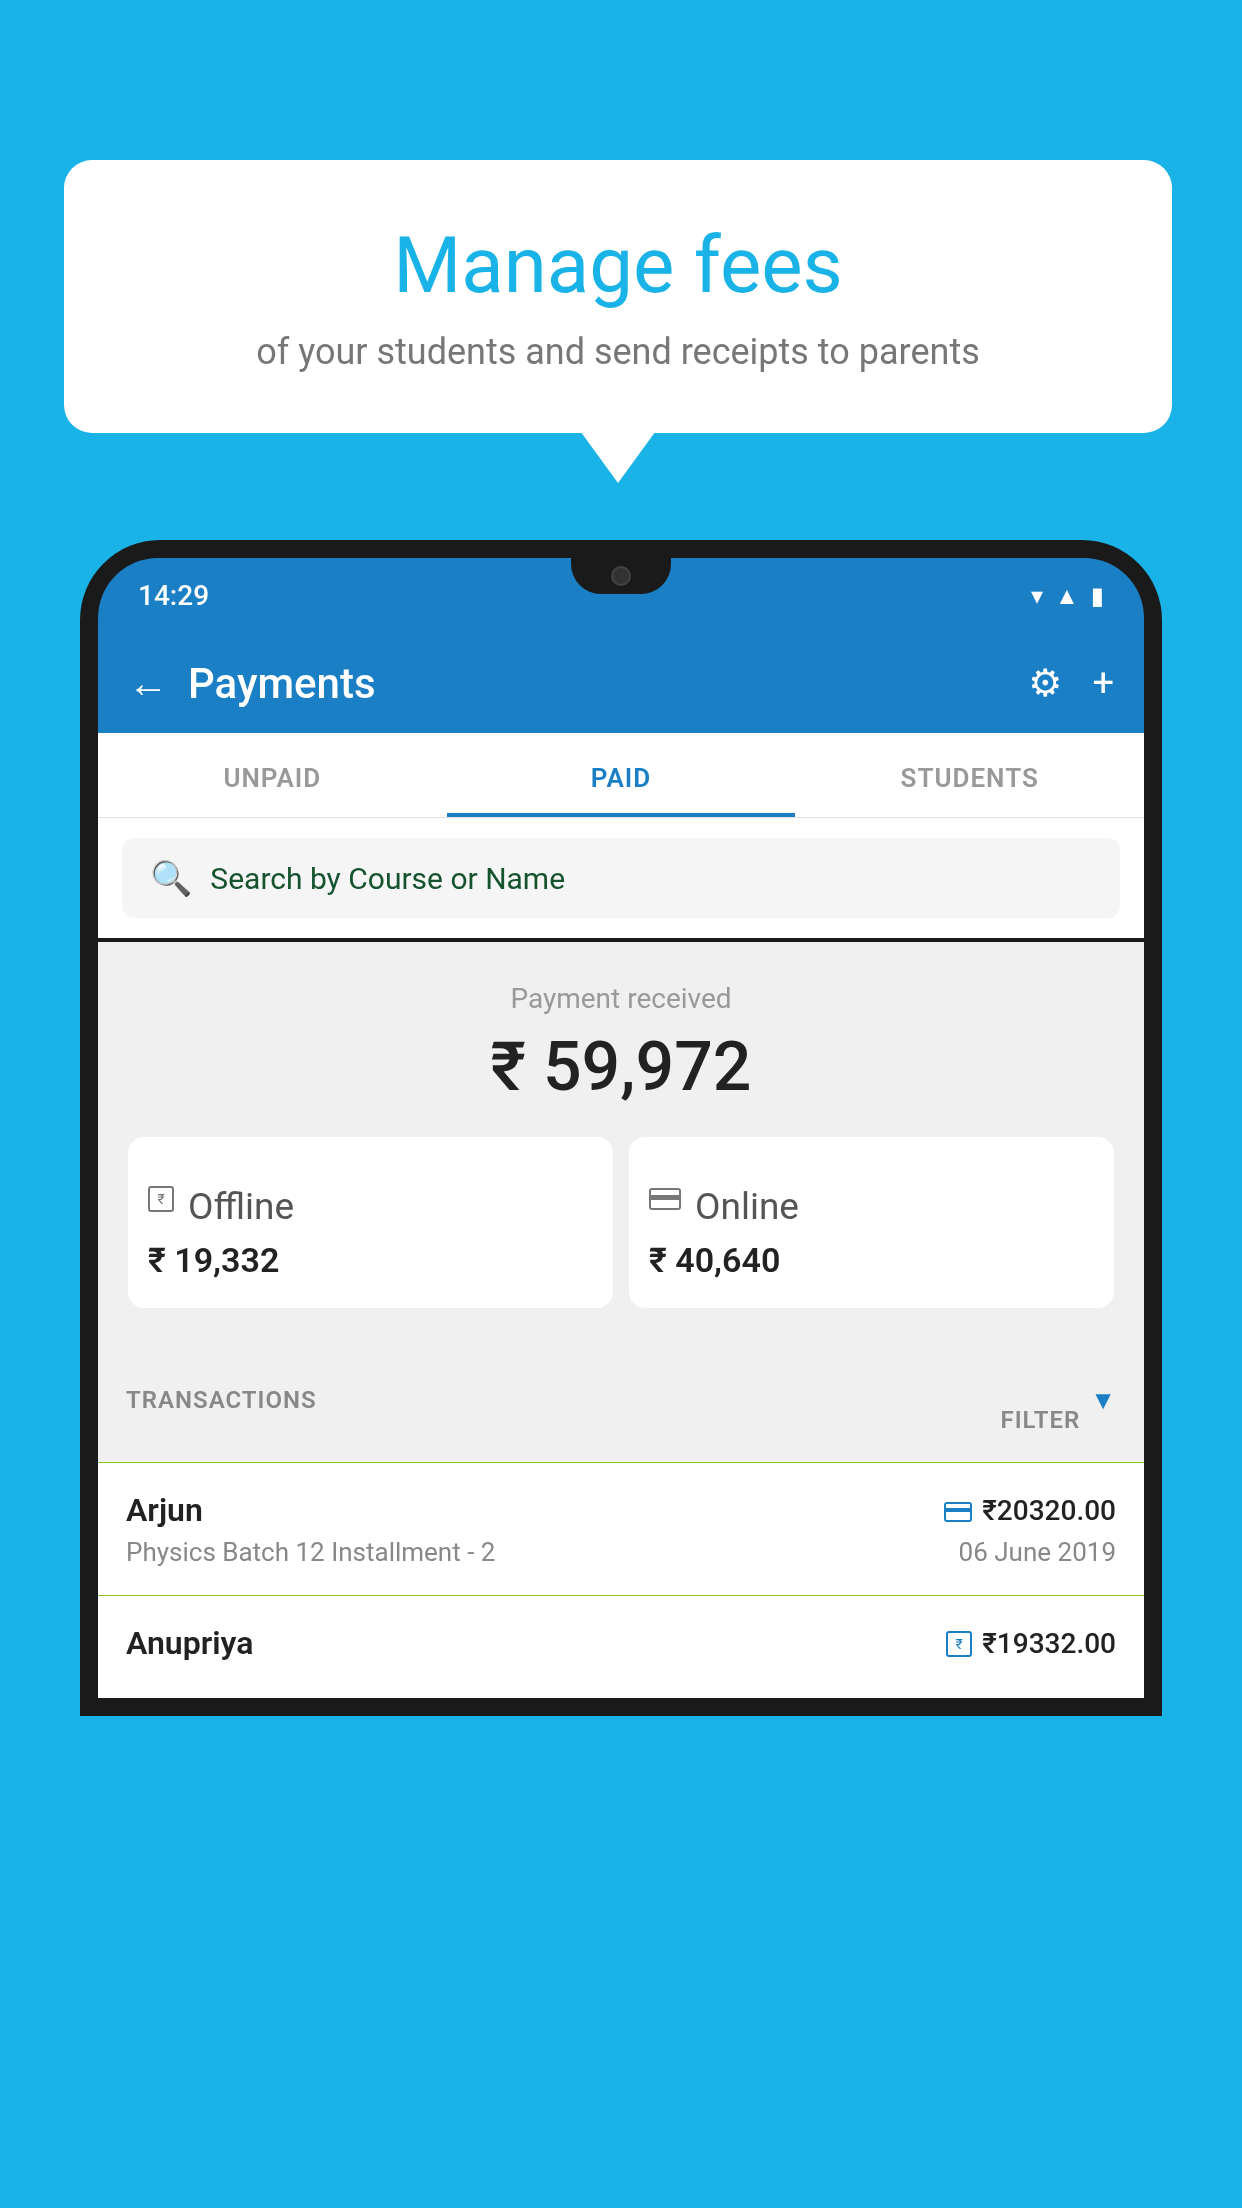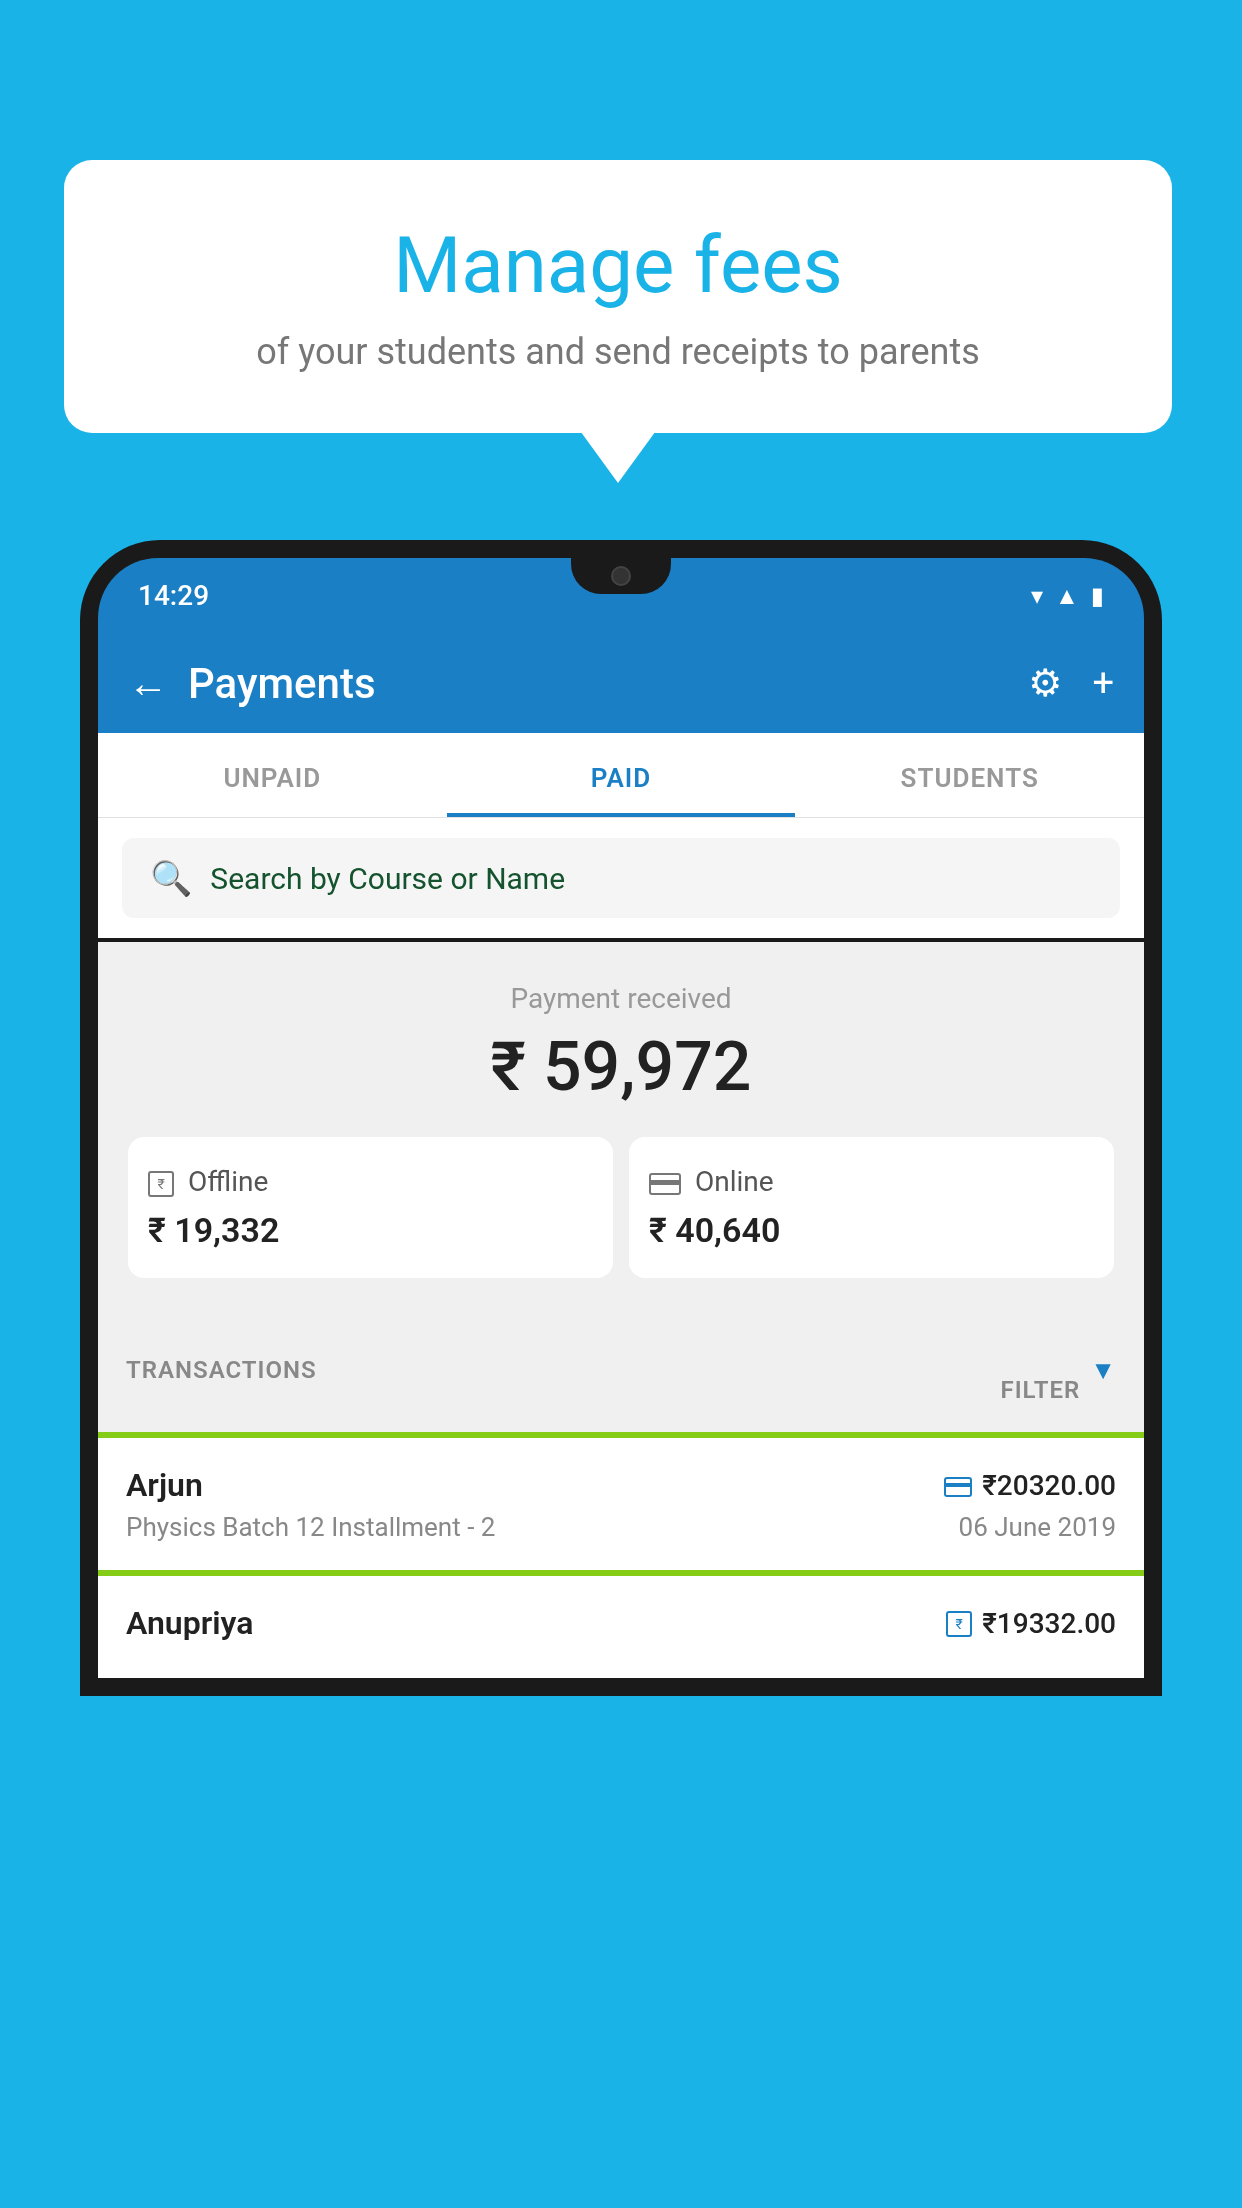--- a/index.html
+++ b/index.html
@@ -257,22 +257,23 @@
       gap: 14px;
       margin-bottom: 12px;
     }
 
     .payment-card-icon {
       color: #777;
       font-size: 28px;
     }
 
     .payment-card-label {
-      font-size: 28px;
+      font-size: 37px;
       color: #555;
+      margin-top: 20px;
     }
 
     .payment-card-amount {
       font-size: 34px;
       font-weight: 600;
       color: #222;
     }
 
     
     .transactions-header {
@@ -307,21 +308,21 @@
 
     .filter-icon {
       color: #1a7fc4;
       font-size: 26px;
     }
 
     
     .transaction-row {
       background: white;
       padding: 28px 28px;
-      border-top: 6px solid #84cc16;
+      border-top: 1px solid #84cc16;
     }
 
     .transaction-top {
       display: flex;
       justify-content: space-between;
       align-items: center;
       margin-bottom: 8px;
     }
 
     .transaction-name {

